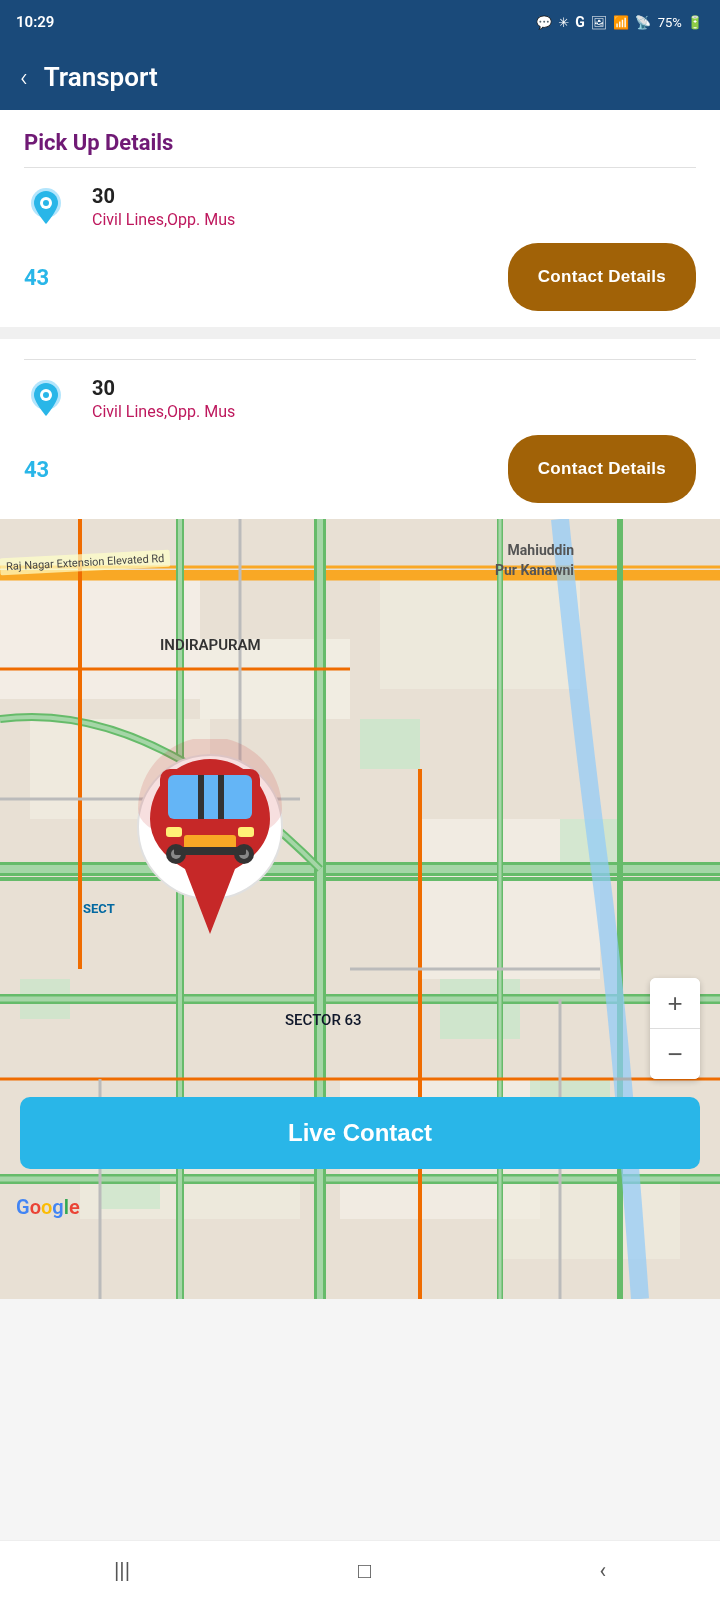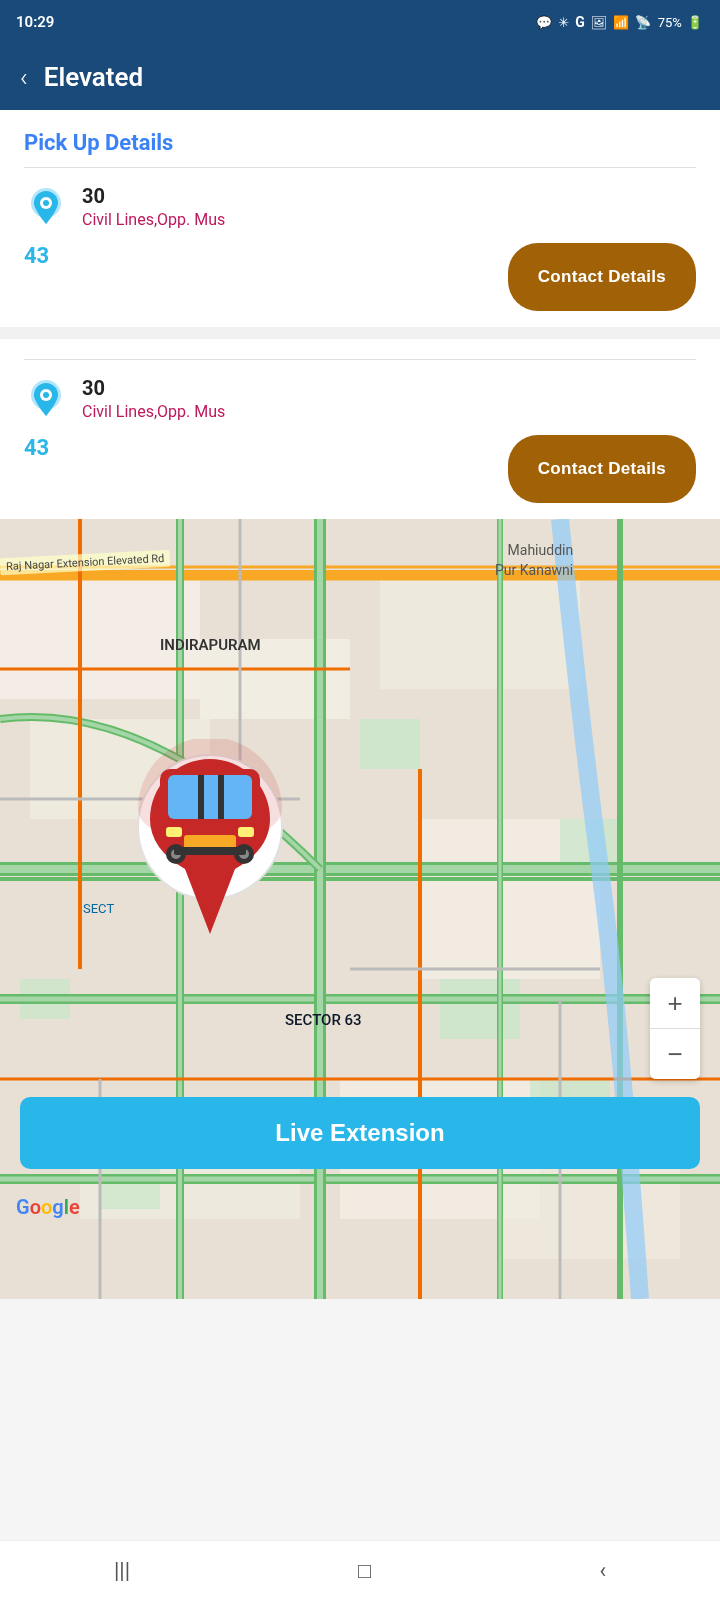--- a/index.html
+++ b/index.html
@@ -62,34 +62,34 @@
     }
 
     
     .section {
       background: white;
       padding: 20px 24px 16px;
     }
     .section-title {
       font-size: 22px;
       font-weight: 700;
-      color: #3b82f6;
+      color: #701a75;
       margin-bottom: 12px;
     }
     .divider {
       height: 1px;
       background: #e0e0e0;
       margin-bottom: 16px;
     }
 
     
     .location-row {
       display: flex;
       align-items: flex-start;
-      gap: 14px;
+      gap: 24px;
       margin-bottom: 14px;
     }
     .location-icon {
       width: 44px;
       height: 44px;
       flex-shrink: 0;
       display: flex;
       align-items: center;
       justify-content: center;
     }
@@ -110,21 +110,21 @@
     }
     .location-address {
       font-size: 16px;
       color: #be185d;
       margin-top: 2px;
     }
 
     
     .section-footer {
       display: flex;
-      align-items: flex-start;
+      align-items: center;
       justify-content: space-between;
       margin-top: 4px;
     }
     .route-number {
       font-size: 22px;
       font-weight: 700;
       color: #29b6e8;
     }
     .contact-btn {
       background: #a16207;
@@ -237,21 +237,21 @@
       z-index: 8;
       width: 160px;
       height: 200px;
     }
 
     
     .map-label {
       position: absolute;
       font-size: 14px;
       color: #444;
-      font-weight: 400;
+      font-weight: 700;
       background: rgba(255,255,255,0.7);
       padding: 2px 5px;
       border-radius: 3px;
       pointer-events: none;
     }
 
     
     .nav-bar {
       position: fixed;
       bottom: 0;
@@ -283,21 +283,21 @@
     <span>🖼</span>
     <span>📶</span>
     <span>📡</span>
     <span class="battery-text">75%</span>
     <span>🔋</span>
   </div>
 </div>
 
 <div class="header">
   <span class="back-arrow">‹</span>
-  <span class="header-title">Elevated</span>
+  <span class="header-title">Transport</span>
 </div>
 
 <div class="content">
 
   <div class="section">
     <div class="section-title">Pick Up Details</div>
     <div class="divider"></div>
     <div class="location-row">
       <div class="location-icon">
         <svg class="location-pin" viewBox="0 0 30 36" fill="none" xmlns="http://www.w3.org/2000/svg">
@@ -439,21 +439,21 @@
 
           <circle cx="46" cy="115" r="10" fill="#333"></circle>
           <circle cx="114" cy="115" r="10" fill="#333"></circle>
           <circle cx="46" cy="115" r="5" fill="#888"></circle>
           <circle cx="114" cy="115" r="5" fill="#888"></circle>
 
           <rect x="44" y="108" width="72" height="8" rx="2" fill="#333"></rect>
         </svg>
       </div>
 
-      <button class="live-tracking-btn">Live Extension</button>
+      <button class="live-tracking-btn">Live Contact</button>
 
       <div class="zoom-controls">
         <button class="zoom-btn">+</button>
         <div class="zoom-divider"></div>
         <button class="zoom-btn">−</button>
       </div>
 
       <div class="google-logo">
         <span>G</span><span>o</span><span>o</span><span>g</span><span>l</span><span>e</span>
       </div>

